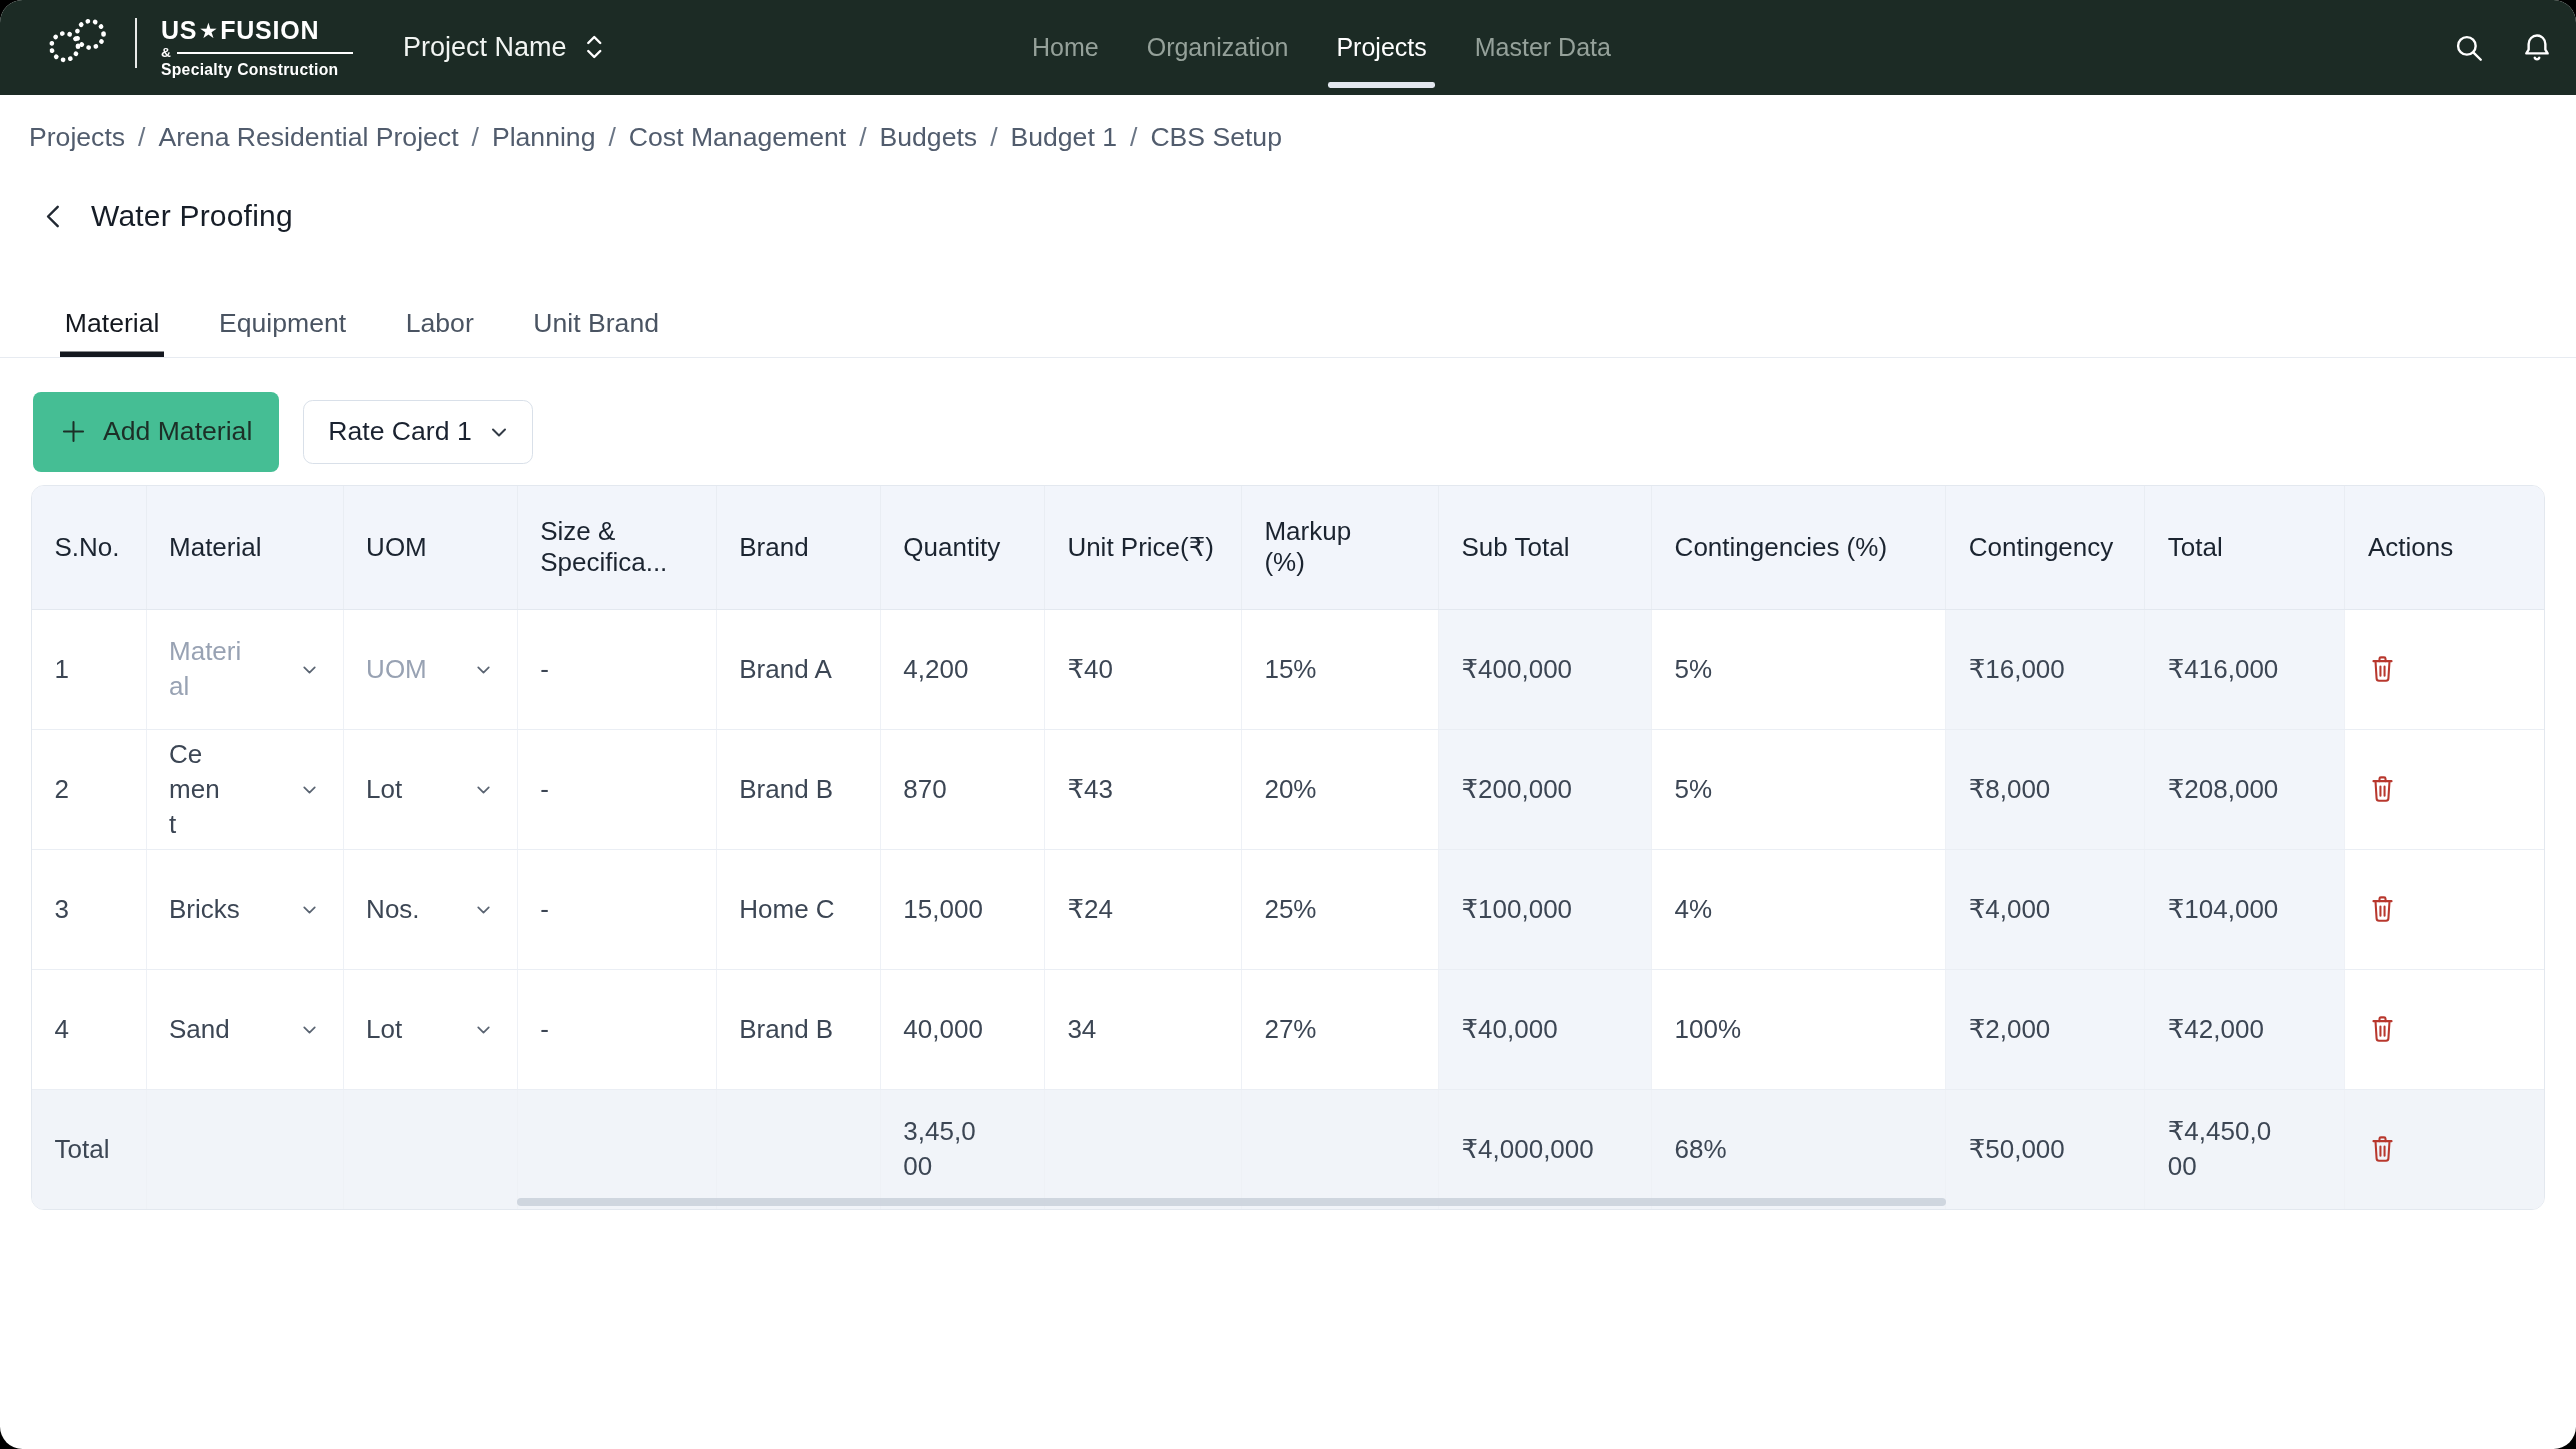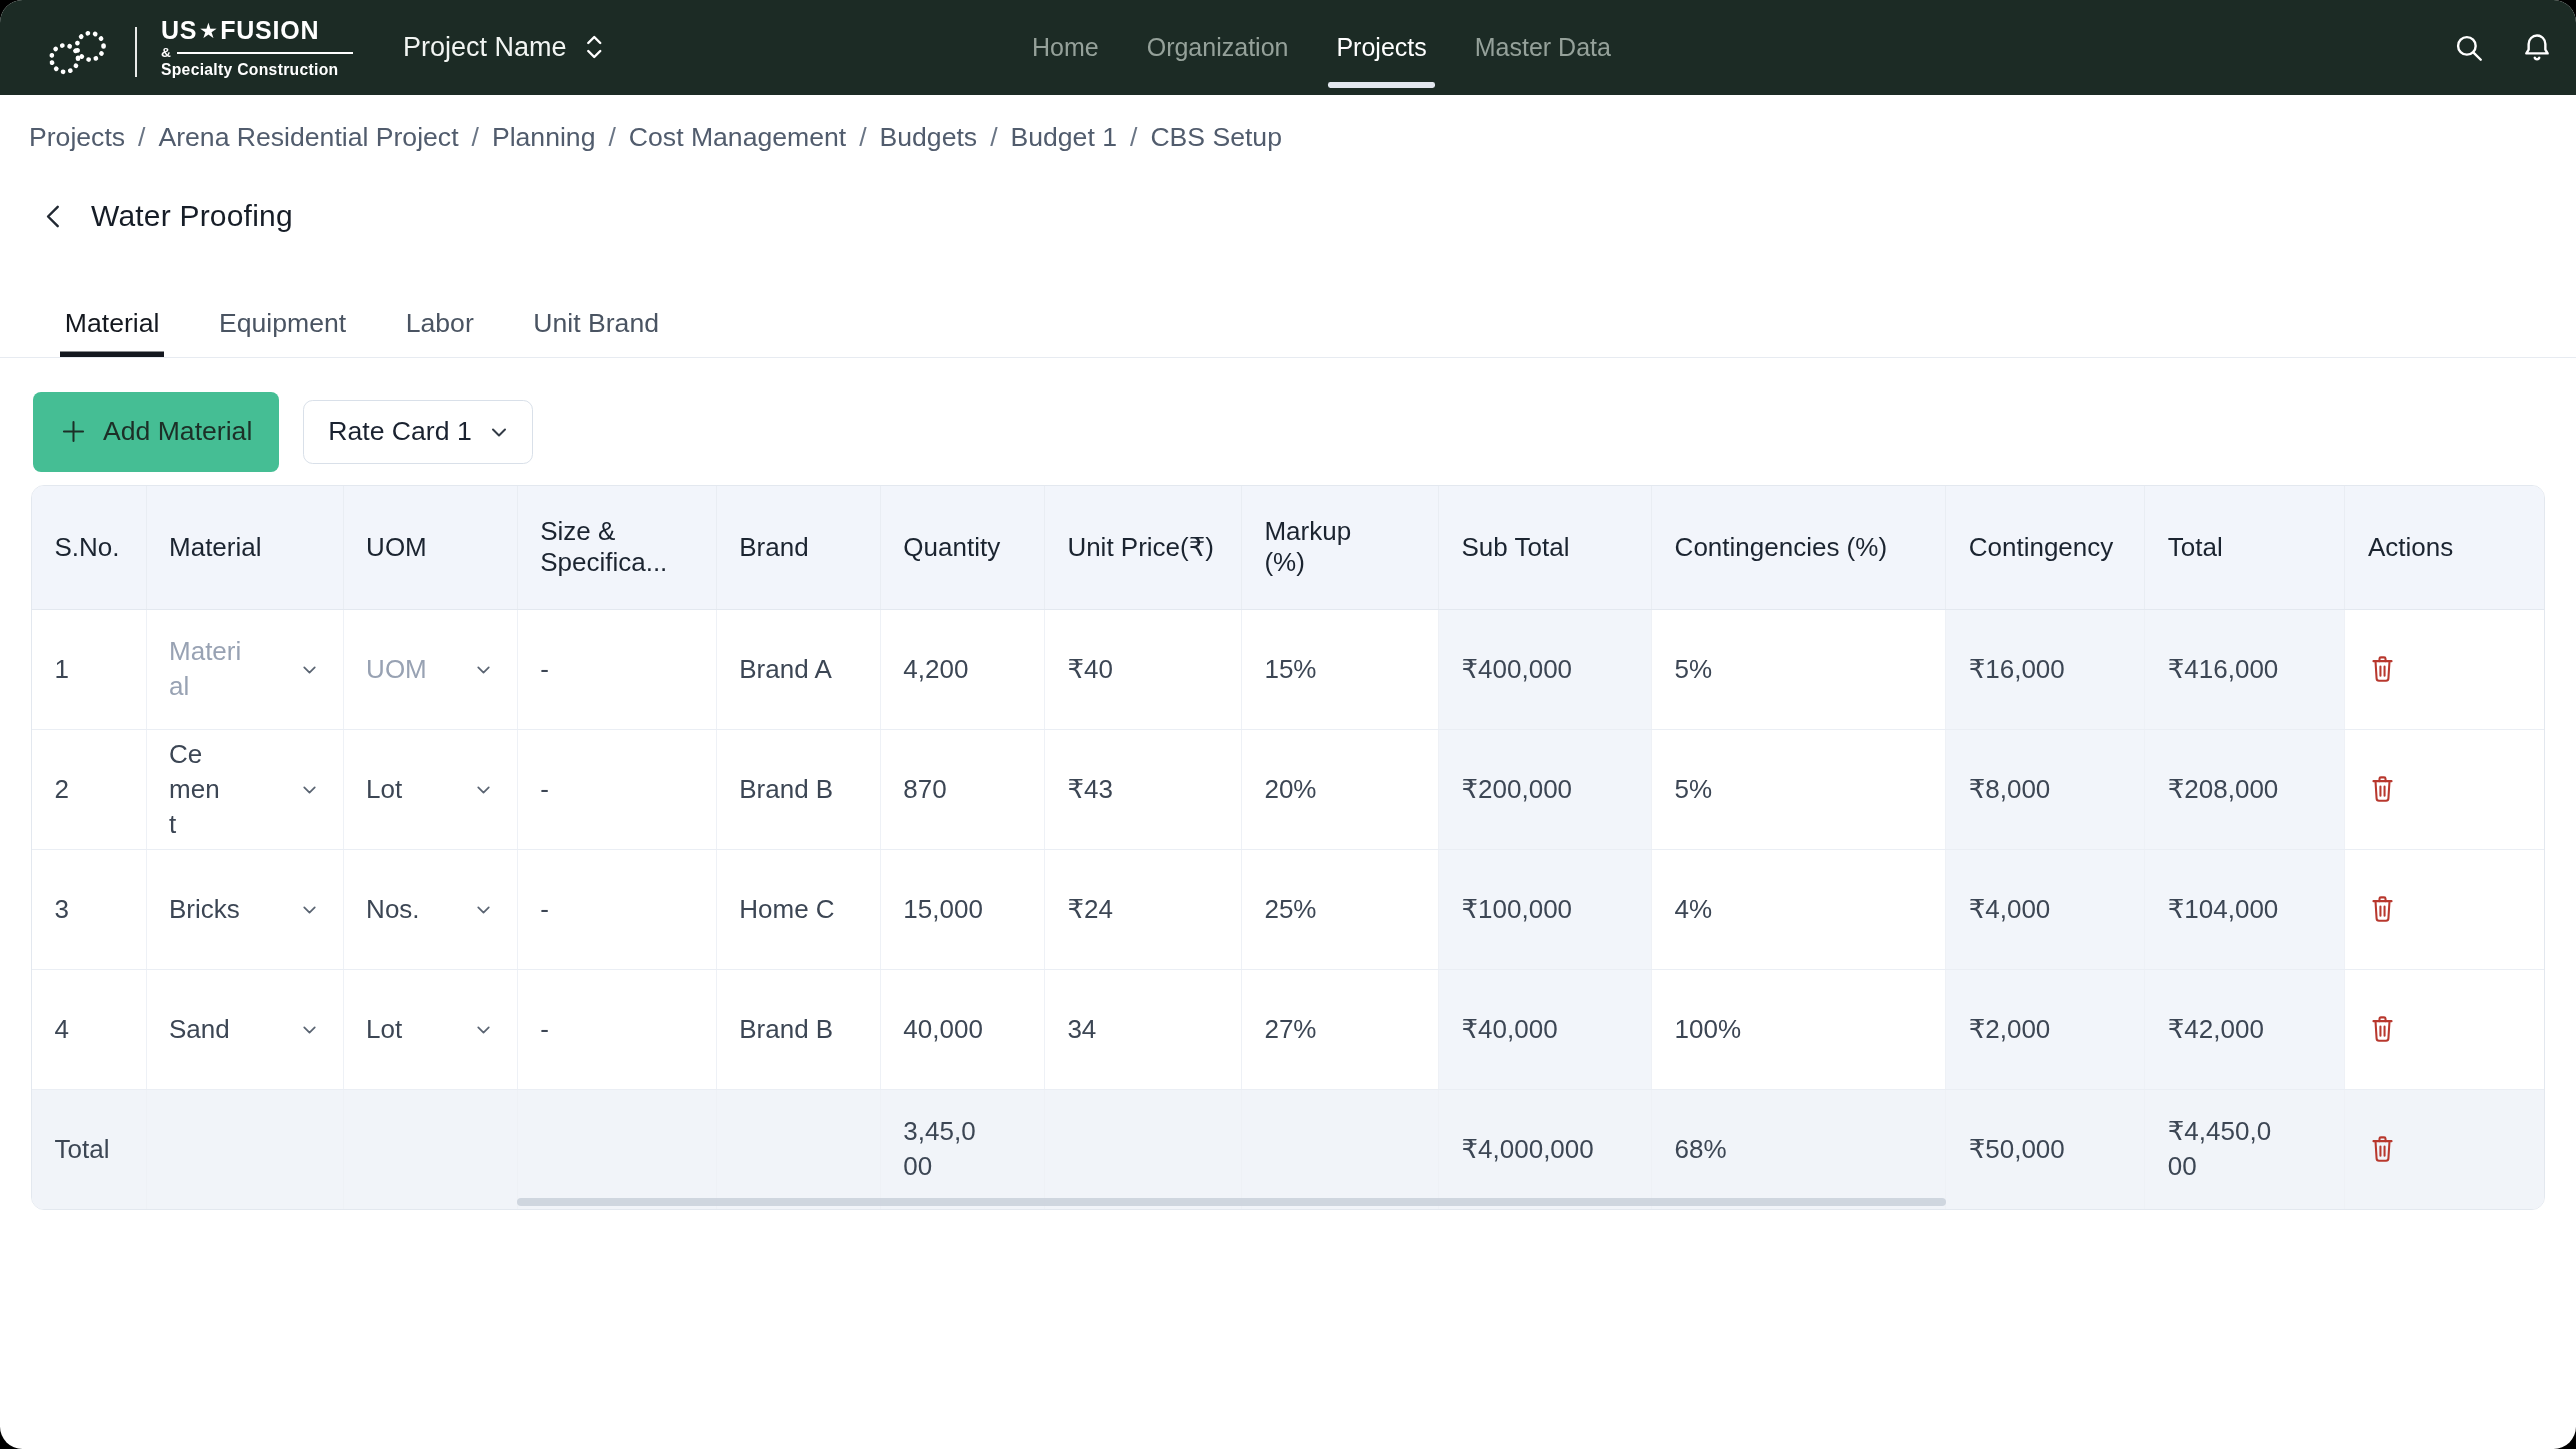--- a/index.html
+++ b/index.html
@@ -2,21 +2,21 @@
 <html style="font-size:13px"><head>
 <meta charset="utf-8">
 <style>
   html,body { margin:0; padding:0; background:#000; }
   body { font-family:"Liberation Sans","DejaVu Sans",sans-serif; }
   .page { width:2576px; height:1449px; background:#ffffff; border-radius:22.5px; overflow:hidden; position:relative; }
 
   
   .topnav { height:95px; background:#1C2B25; display:flex; align-items:center; padding:0 17.7px 0 45px; position:relative; color:#fff; }
   .nav-left { display:flex; align-items:center; }
-  .logo { display:flex; align-items:flex-end; gap:21px; }
+  .logo { display:flex; align-items:flex-start; gap:21px; }
   .logo-mark { width:66px; height:47px; }
   .logo-divider { width:1.6px; height:50px; background:rgba(255,255,255,.9); margin:0 3.2px; }
   .logo-text { display:flex; flex-direction:column; width:192px; color:#fff; }
   .brand-row { display:flex; align-items:center; font-weight:700; font-size:25px; letter-spacing:0.8px; line-height:1; }
   .brand-star { font-size:21px; margin:0 1.6px; }
   .amp-row { display:flex; align-items:center; gap:6.4px; margin:3.2px 0 2.4px; }
   .amp-row .rule { flex:1; height:2px; background:#fff; }
   .amp { font-size:13.7px; font-weight:700; line-height:1; }
   .tagline { font-size:15.7px; font-weight:700; letter-spacing:0.3px; line-height:1; }
   .project-select { margin-left:50px; display:flex; align-items:center; gap:16px; font-size:27px; color:#F2F5F3; cursor:pointer; }

